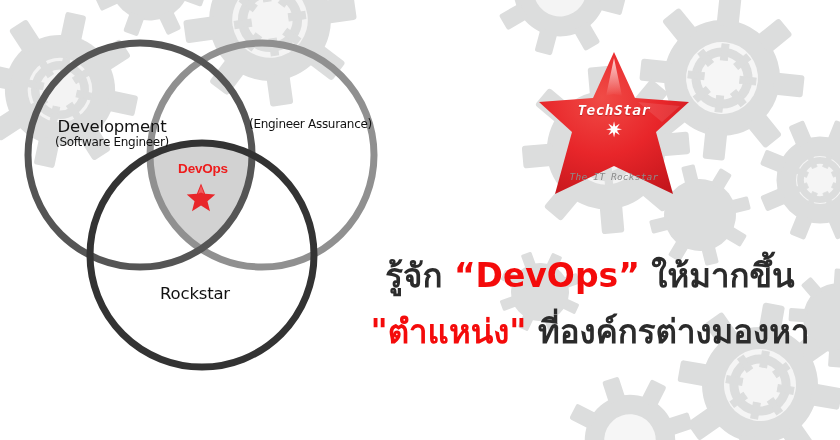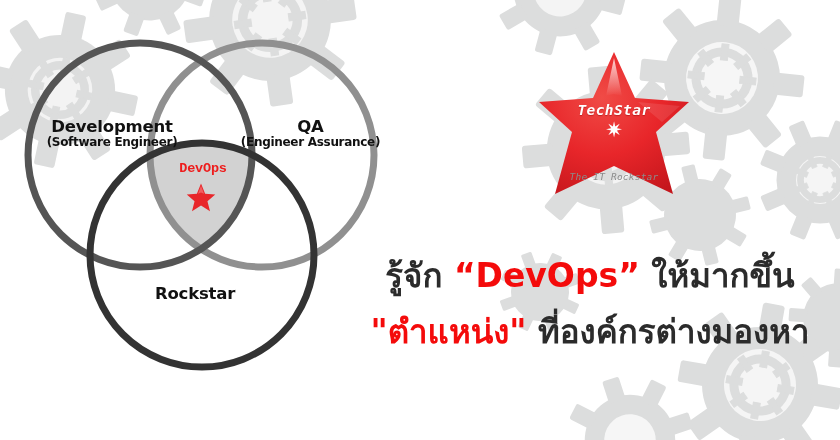--- a/index.html
+++ b/index.html
@@ -28,21 +28,21 @@
     width: 420px;
     height: 400px;
     z-index: 2;
   }
   .venn-label {
     position: absolute;
     z-index: 3;
     text-align: center;
     color: #111111;
     font-family: "DejaVu Sans", sans-serif;
-    font-weight: bold;
+    font-weight: normal;
     line-height: 1.12;
     white-space: nowrap;
   }
   .venn-label .main {
     display: block;
     font-size: 16.5px;
     letter-spacing: -0.2px;
   }
   .venn-label .sub {
     display: block;
@@ -52,21 +52,21 @@
   #label-development { left: 22px; top: 118px; width: 180px; }
   #label-qa          { left: 238px; top: 118px; width: 145px; }
   #label-operation   { left: 130px; top: 285px; width: 130px; }
   #label-devops {
     position: absolute;
     z-index: 4;
     left: 163px; top: 161px;
     width: 80px;
     text-align: center;
     color: #ee1c1c;
-    font-family: Liberation Mono, monospace;
+    font-family: Liberation Sans, sans-serif;
     font-weight: bold;
     font-size: 13.5px;
     letter-spacing: -0.2px;
     white-space: nowrap;
   }
   #devops-star {
     position: absolute;
     z-index: 4;
     left: 186px; top: 182px;
     width: 30px; height: 30px;
@@ -276,21 +276,20 @@
     <circle cx="140" cy="155" r="112" fill="none" stroke="#555555" stroke-width="7"></circle>
     <circle cx="202" cy="255" r="112" fill="none" stroke="#333333" stroke-width="7"></circle>
   </svg>
 
   <div class="venn-label" id="label-development">
     <span class="main">Development</span>
     <span class="sub">(Software Engineer)</span>
   </div>
 
   <div class="venn-label" id="label-qa">
-    <span class="main">QA</span>
     <span class="sub">(Engineer Assurance)</span>
   </div>
 
   <div class="venn-label" id="label-operation">
     <span class="main">Rockstar</span>
   </div>
 
   <div id="label-devops">DevOps</div>
 
   <svg id="devops-star" viewBox="0 0 40 40" xmlns="http://www.w3.org/2000/svg">

